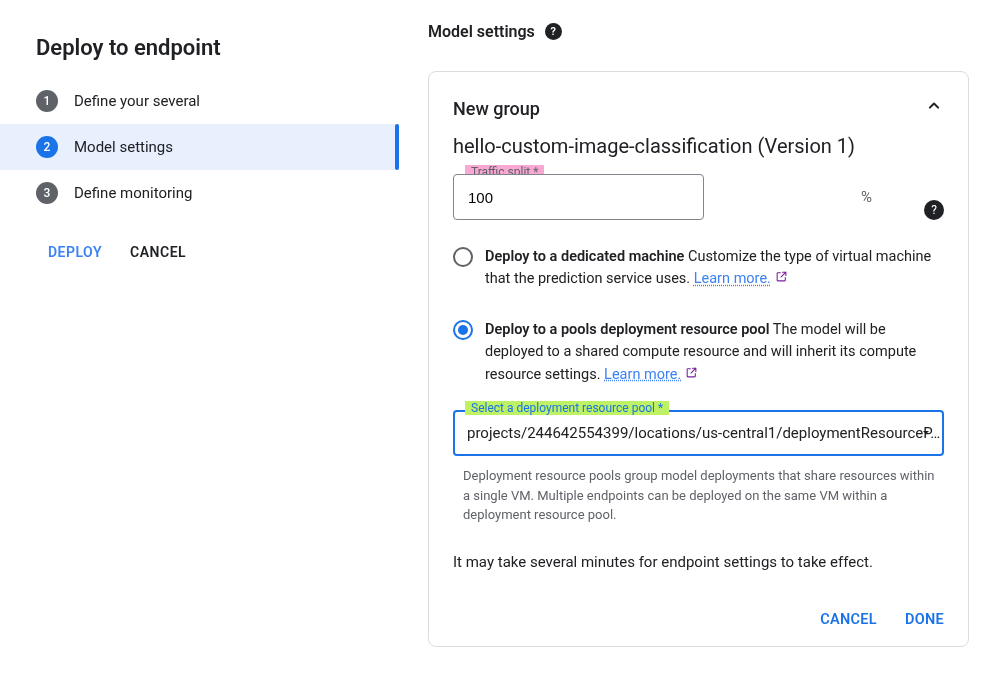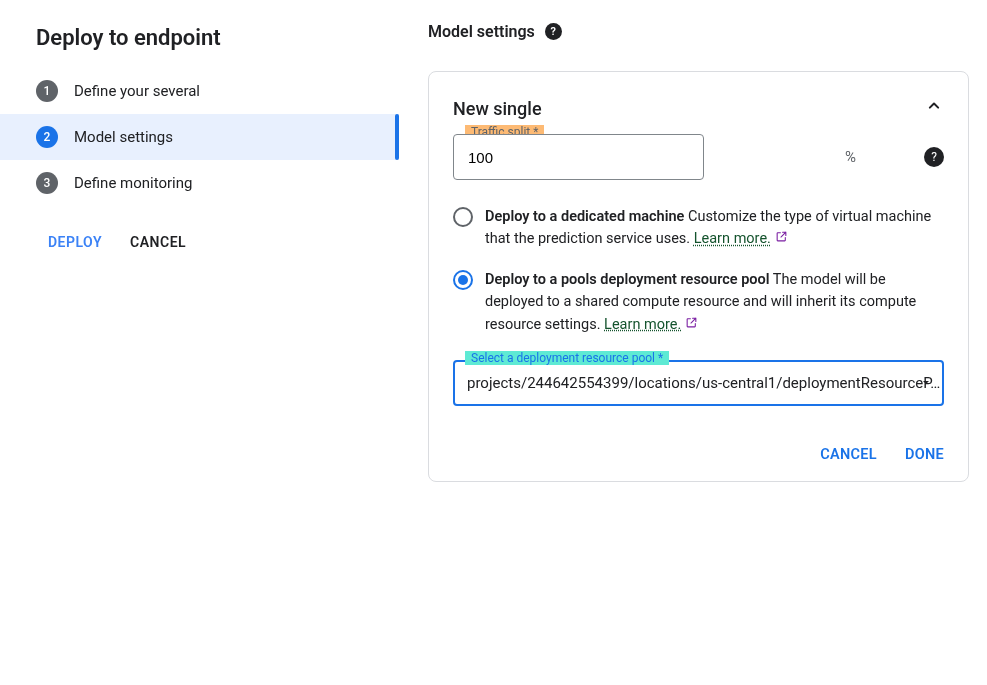--- a/index.html
+++ b/index.html
@@ -1,20 +1,20 @@
 <!DOCTYPE html>
 <html><head>
 <meta charset="utf-8">
 <style>
   * { box-sizing: border-box; margin: 0; padding: 0; }
   html, body { width: 987px; height: 685px; font-family: Roboto, "Helvetica Neue", Arial, sans-serif; background: #fff; color: #202124; }
   body { display: flex; overflow: hidden; }
 
   
-  .sidebar { width: 400px; padding-top: 19px; background: #fff; border-right: 1px solid #fff; flex-shrink: 0; }
+  .sidebar { width: 400px; padding-top: 19px; background: #fff; border-right: 1px solid #fff; flex-shrink: 0; margin-top: 10px; }
   .sidebar-title { font-size: 22px; font-weight: 600; padding: 6px 26px 18px 36px; letter-spacing: 0; }
   .steps { display: flex; flex-direction: column; }
   .step { display: flex; align-items: center; gap: 16px; padding: 12px 0 12px 36px; font-size: 15px; cursor: pointer; position: relative; }
   .step-badge { width: 22px; height: 22px; border-radius: 50%; background: #5f6368; color: #fff; display: flex; align-items: center; justify-content: center; font-size: 12px; font-weight: 500; }
   .step.active { background: #e8f0fe; }
   .step.active::after { content:""; position:absolute; right:0; top:0; bottom:0; width:4px; background:#1a73e8; border-radius:2px; }
   .step.active .step-badge { background: #1a73e8; }
   .step-label { font-weight: 400; }
   .sidebar-actions { display: flex; gap: 28px; padding: 28px 0 0 48px; font-size: 14px; font-weight: 600; letter-spacing: .5px; }
   .sidebar-actions .btn-disabled { color: #3b82f6; cursor: default; }
@@ -28,40 +28,40 @@
   
   .card { border: 1px solid #dadce0; border-radius: 8px; padding: 24px 24px 18px 24px; }
   .card-top { display:flex; align-items:center; justify-content:space-between; margin-bottom: 14px; }
   .card-top h3 { font-size: 18px; font-weight: 500; }
   .chevron-up svg { width:20px; height:20px; }
 
   .model-name { font-size: 20px; font-weight: 400; margin-bottom: 16px; }
 
   
   .field-wrap { position: relative; }
-  .field-label { position:absolute; top:-9px; left:12px; background:#fdba74; padding:0 6px; font-size:12px; color:#5f6368; }
-  .field-row { display:flex; align-items:center; gap:22px; }
+  .field-label { position:absolute; top:-9px; left:12px; background:#f9a8d4; padding:0 6px; font-size:12px; color:#5f6368; }
+  .field-row { display:flex; align-items:flex-end; gap:6px; }
   .traffic-input { flex:1; height:46px; border:1px solid #80868b; border-radius:4px; padding:0 36px 0 14px; font-size:15px; outline:none; }
   .percent { position:absolute; right:46px; top:50%; transform:translateY(-50%); color:#5f6368; font-size:15px; }
   .field-help { width:20px; height:20px; border-radius:50%; background:#202124; color:#fff; display:flex; align-items:center; justify-content:center; font-size:12px; }
 
   
-  .radios { margin-top: 26px; display:flex; flex-direction:column; gap:18px;justify-content:flex-end; }
+  .radios { margin-top: 26px; display:flex; flex-direction:column; gap:28px;justify-content:flex-end; }
   .radio-row { display:flex; gap:12px; align-items:flex-start; }
   .radio-outer { width:20px; height:20px; border:2px solid #5f6368; border-radius:50%; flex-shrink:0; margin-top:1px; display:flex; align-items:center; justify-content:center; cursor:pointer; }
   .radio-outer.selected { border-color:#1a73e8; }
   .radio-inner { width:10px; height:10px; border-radius:50%; background:#1a73e8; }
   .radio-text { font-size: 14.5px; line-height: 1.55; }
   .radio-text .bold { font-weight:600; }
-  .learn-link { color:#14532d; text-decoration: underline dotted; cursor:pointer; display:inline-flex; align-items:center; gap:4px; }
+  .learn-link { color:#3b82f6; text-decoration: underline dotted; cursor:pointer; display:inline-flex; align-items:center; gap:4px; }
   .ext-icon svg { width:13px; height:13px; stroke:#7b1fa2; fill:none; }
 
   
   .select-wrap { position:relative; margin-top: 24px; }
-  .select-label { position:absolute; top:-9px; left:12px; background:#5eead4; padding:0 6px; font-size:12px; color:#1a73e8; }
+  .select-label { position:absolute; top:-9px; left:12px; background:#bef264; padding:0 6px; font-size:12px; color:#1a73e8; }
   .select-box { height:46px; border:2px solid #1a73e8; border-radius:4px; padding:0 40px 0 12px; font-size:15px; display:flex; align-items:center; white-space:nowrap; overflow:hidden; text-overflow:ellipsis; cursor:pointer; }
   .select-caret { position:absolute; right:12px; top:50%; transform:translateY(-50%); }
   .select-caret svg { width:12px; height:12px; }
   .helper-text { font-size:13px; color:#5f6368; line-height:1.5; margin-top:10px; padding-left:10px; padding-right:6px; }
 
   .note { font-size:15px; margin-top: 28px; }
 
   .card-actions { display:flex; justify-content:flex-end; gap:28px; margin-top:40px; font-size:14.5px; font-weight:600; color:#1a73e8; letter-spacing:.3px; }
   .card-actions span { cursor:pointer; }
 </style>
@@ -91,28 +91,29 @@
 </div>
 
 <div class="main">
   <div class="main-header">
     <span>Model settings</span>
     <span class="help-circle">?</span>
   </div>
 
   <div class="card">
     <div class="card-top">
-      <h3>New single</h3>
+      <h3>New group</h3>
       <span class="chevron-up">
         <svg viewBox="0 0 24 24">
             <path d="M7 14l5-5 5 5" stroke="#202124" stroke-width="2.4" fill="none" stroke-linecap="round" stroke-linejoin="round"></path>
           </svg>
       </span>
     </div>
 
+    <div class="model-name">hello-custom-image-classification (Version 1)</div>
 
     <div class="field-wrap">
       <span class="field-label">Traffic split *</span>
       <div class="field-row">
         <div style="position:relative; flex:1;">
           <input class="traffic-input" value="100" style="">
           <span class="percent">%</span>
         </div>
         <span class="field-help">?</span>
       </div>
@@ -147,20 +148,22 @@
 
     <div class="select-wrap">
       <span class="select-label">Select a deployment resource pool *</span>
       <div class="select-box">projects/244642554399/locations/us-central1/deploymentResourceP…</div>
       <span class="select-caret">
         <svg viewBox="0 0 24 24">
             <path d="M6 9l6 6 6-6" fill="#202124"></path>
           </svg>
       </span>
     </div>
+    <div class="helper-text">Deployment resource pools group model deployments that share resources within a single VM. Multiple endpoints can be deployed on the same VM within a deployment resource pool.</div>
 
+    <div class="note">It may take several minutes for endpoint settings to take effect.</div>
 
     <div class="card-actions">
       <span>CANCEL</span>
       <span>DONE</span>
     </div>
   </div>
 </div>
 
 </body></html>

